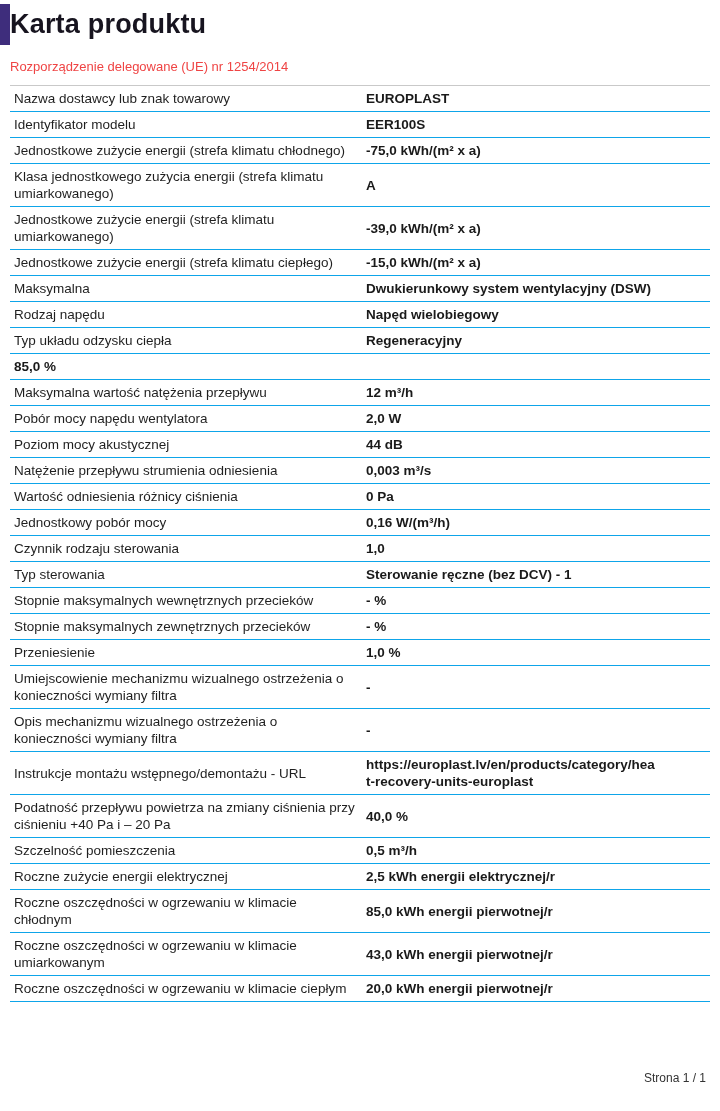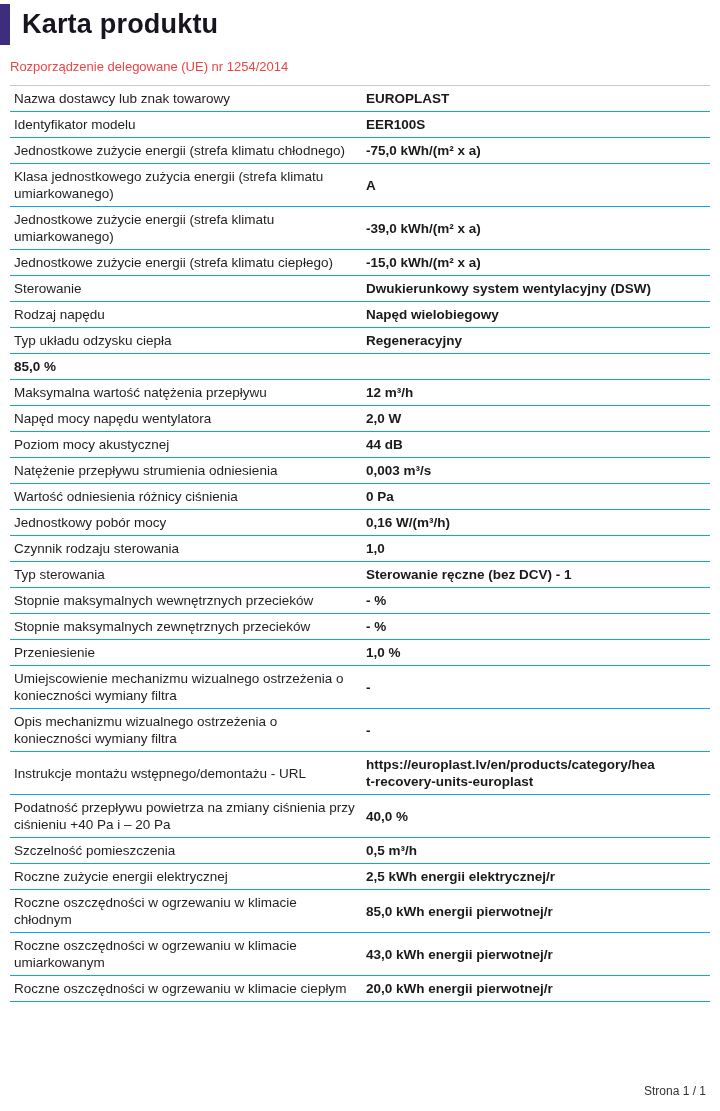--- a/index.html
+++ b/index.html
@@ -13,40 +13,40 @@
     position:relative;
     width:720px; height:1111px;
     background:#ffffff;
     padding:4px 10px 0 10px;
     overflow:hidden;
   }
   .header { display:flex; align-items:center; margin-left:-10px; }
   .accent-bar { width:10px; height:41px; background:#3e2d7c; flex:0 0 10px; }
   .page-title {
     font-size:27px; font-weight:bold; color:#17141f;
-    margin-left:12px; letter-spacing:0.2px;
+    letter-spacing:0.2px;
   }
   .subtitle { margin-top:14px; font-size:13px; color:#ef4444; }
   .table { margin-top:11px; border-top:1px solid #c9c9c9; }
   .row {
     display:flex; align-items:center;
     border-bottom:1px solid #0ea5e9;
     min-height:26px;
   }
   .cell { padding:4px 4px; font-size:13.5px; line-height:17px; }
   .cell.label { flex:0 0 352px; width:352px; color:#1f1f1f; }
   .cell.value {
     flex:1; text-align:left; font-weight:bold; color:#1a1a1a;
   }
   .value-url {
     max-width:290px; margin:0 auto;
     word-break:break-all; overflow-wrap:anywhere;
   }
   .footer {
-    position:absolute; right:14px; bottom:13px;
+    position:absolute; right:14px; bottom:26px;
     font-size:12px; color:#333333;
   }
 </style>
 </head>
 <body>
 
 <div class="page">
 
   <div class="header">
     <div class="accent-bar"></div>
@@ -74,40 +74,40 @@
       </div>
       <div class="row">
         <div class="cell label">Jednostkowe zużycie energii (strefa klimatu umiarkowanego)</div>
         <div class="cell value">-39,0 kWh/(m² x a)</div>
       </div>
       <div class="row">
         <div class="cell label">Jednostkowe zużycie energii (strefa klimatu ciepłego)</div>
         <div class="cell value">-15,0 kWh/(m² x a)</div>
       </div>
       <div class="row">
-        <div class="cell label">Sterowanie</div>
+        <div class="cell label">Maksymalna</div>
         <div class="cell value">Dwukierunkowy system wentylacyjny (DSW)</div>
       </div>
       <div class="row">
         <div class="cell label">Rodzaj napędu</div>
         <div class="cell value">Napęd wielobiegowy</div>
       </div>
       <div class="row">
         <div class="cell label">Typ układu odzysku ciepła</div>
         <div class="cell value">Regeneracyjny</div>
       </div>
       <div class="row">
         <div class="cell value">85,0 %</div>
       </div>
       <div class="row">
         <div class="cell label">Maksymalna wartość natężenia przepływu</div>
         <div class="cell value">12 m³/h</div>
       </div>
       <div class="row">
-        <div class="cell label">Napęd mocy napędu wentylatora</div>
+        <div class="cell label">Pobór mocy napędu wentylatora</div>
         <div class="cell value">2,0 W</div>
       </div>
       <div class="row">
         <div class="cell label">Poziom mocy akustycznej</div>
         <div class="cell value">44 dB</div>
       </div>
       <div class="row">
         <div class="cell label">Natężenie przepływu strumienia odniesienia</div>
         <div class="cell value">0,003 m³/s</div>
       </div>

